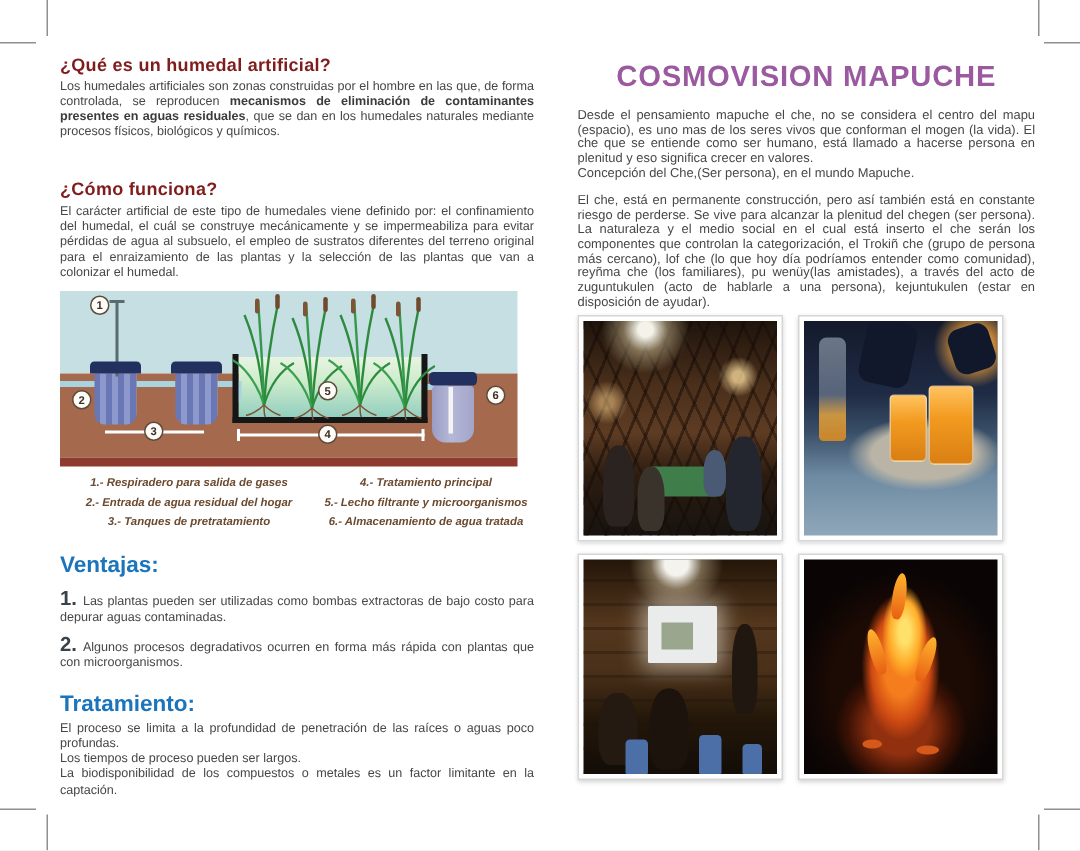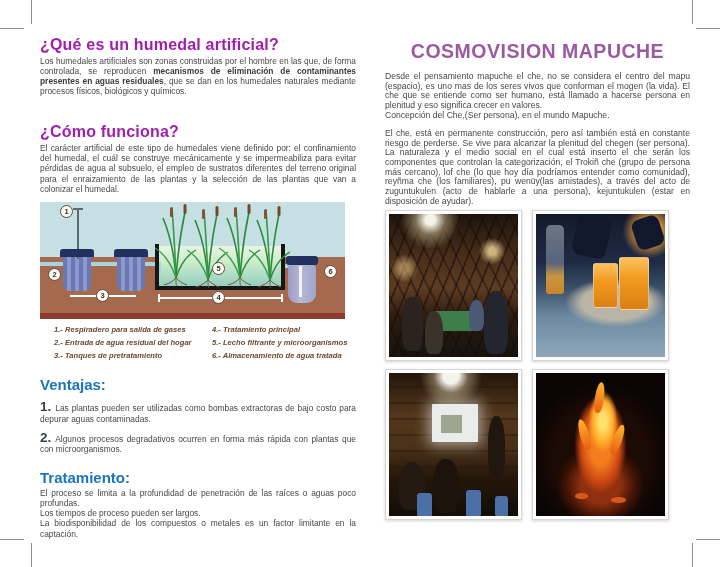--- a/index.html
+++ b/index.html
@@ -3,21 +3,21 @@
 <meta charset="utf-8">
 <style>
   html,body{margin:0;padding:0;background:#e9e9e9;}
   .page{position:relative;width:720px;height:567px;background:#ffffff;margin:0 auto;
         font-family:"Liberation Sans",sans-serif;color:#3f3f3f;overflow:hidden;}
   
   .crop{position:absolute;background:#8f8f8f;}
   
   .col-left{position:absolute;left:40px;top:36px;width:316px;}
   .col-right{position:absolute;left:385px;top:36px;width:305px;}
-  h1.blue{margin:0 0 2px 0;font-size:16px;font-weight:bold;color:#a21caf;letter-spacing:.2px;}
+  h1.blue{margin:0 0 2px 0;font-size:12px;font-weight:bold;color:#7f1d1d;letter-spacing:.2px;}
   h2.blue{margin:12px 0 2px 0;font-size:15px;font-weight:bold;color:#1b75bc;}
   .body-txt{margin:0;font-size:8.4px;line-height:1.2;text-align:justify;color:#474747;}
   .body-txt b{color:#3b3b3b;}
   
   .diagram{position:relative;width:305px;height:117px;margin-top:8px;}
   .sky{position:absolute;left:0;top:0;width:305px;height:55px;background:#c5dfe3;}
   .ground{position:absolute;left:0;top:55px;width:305px;height:56px;background:#a56a4d;}
   .soilbar{position:absolute;left:0;top:111px;width:305px;height:6px;background:#8e3a2e;}
   .badge{position:absolute;width:13px;height:13px;border-radius:50%;background:#fdfcf8;
          border:1px solid #5d4a39;color:#3c2f23;font-size:7.5px;font-weight:bold;
@@ -35,21 +35,21 @@
   .dimline{position:absolute;height:2px;background:#ffffff;z-index:5;}
   .dimtick{position:absolute;width:2px;height:8px;background:#ffffff;z-index:5;}
   .store-lid{position:absolute;left:246px;top:54px;width:32px;height:9px;background:#223060;border-radius:3px;z-index:4;}
   .store-body{position:absolute;left:248px;top:63px;width:28px;height:38px;border-radius:3px 3px 9px 9px;z-index:3;
               background:linear-gradient(90deg,#9a9cc4 0%,#b6b8d8 45%,#a2a4ca 100%);}
   .white-pipe{position:absolute;left:259px;top:64px;width:3px;height:31px;background:#f4f4f4;z-index:5;}
   .plants{position:absolute;left:112px;top:-4px;width:138px;height:90px;z-index:4;}
   
   .legend{display:flex;margin:6px 0 0 14px;gap:14px;}
   .legend .col{width:150px;}
-  .legend p{margin:0 0 4px 0;font-size:7.6px;font-weight:bold;font-style:italic;color:#6b4a30;line-height:1.2;}
+  .legend p{margin:0 0 4px 0;font-size:7.6px;font-weight:bold;font-style:italic;color:#6b4a30;line-height:1.2;text-align:center;}
   
   .v-item{margin:7px 0 0 0;font-size:8.4px;line-height:1.2;text-align:justify;color:#474747;}
   .v-num{font-size:13.5px;font-weight:bold;color:#37424a;margin-right:4px;line-height:1;}
   
   .r-title{margin:4px 0 9px 0;font-size:19.5px;font-weight:bold;color:#9b599f;text-align:center;letter-spacing:.5px;}
   .r-txt{margin:0;font-size:8.6px;line-height:1.12;text-align:justify;color:#474747;}
   .r-gap{height:9px;}
   
   .photo-grid{position:absolute;left:0;top:174px;width:284px;display:grid;
               grid-template-columns:137px 137px;grid-auto-rows:151px;gap:8px 10px;}

